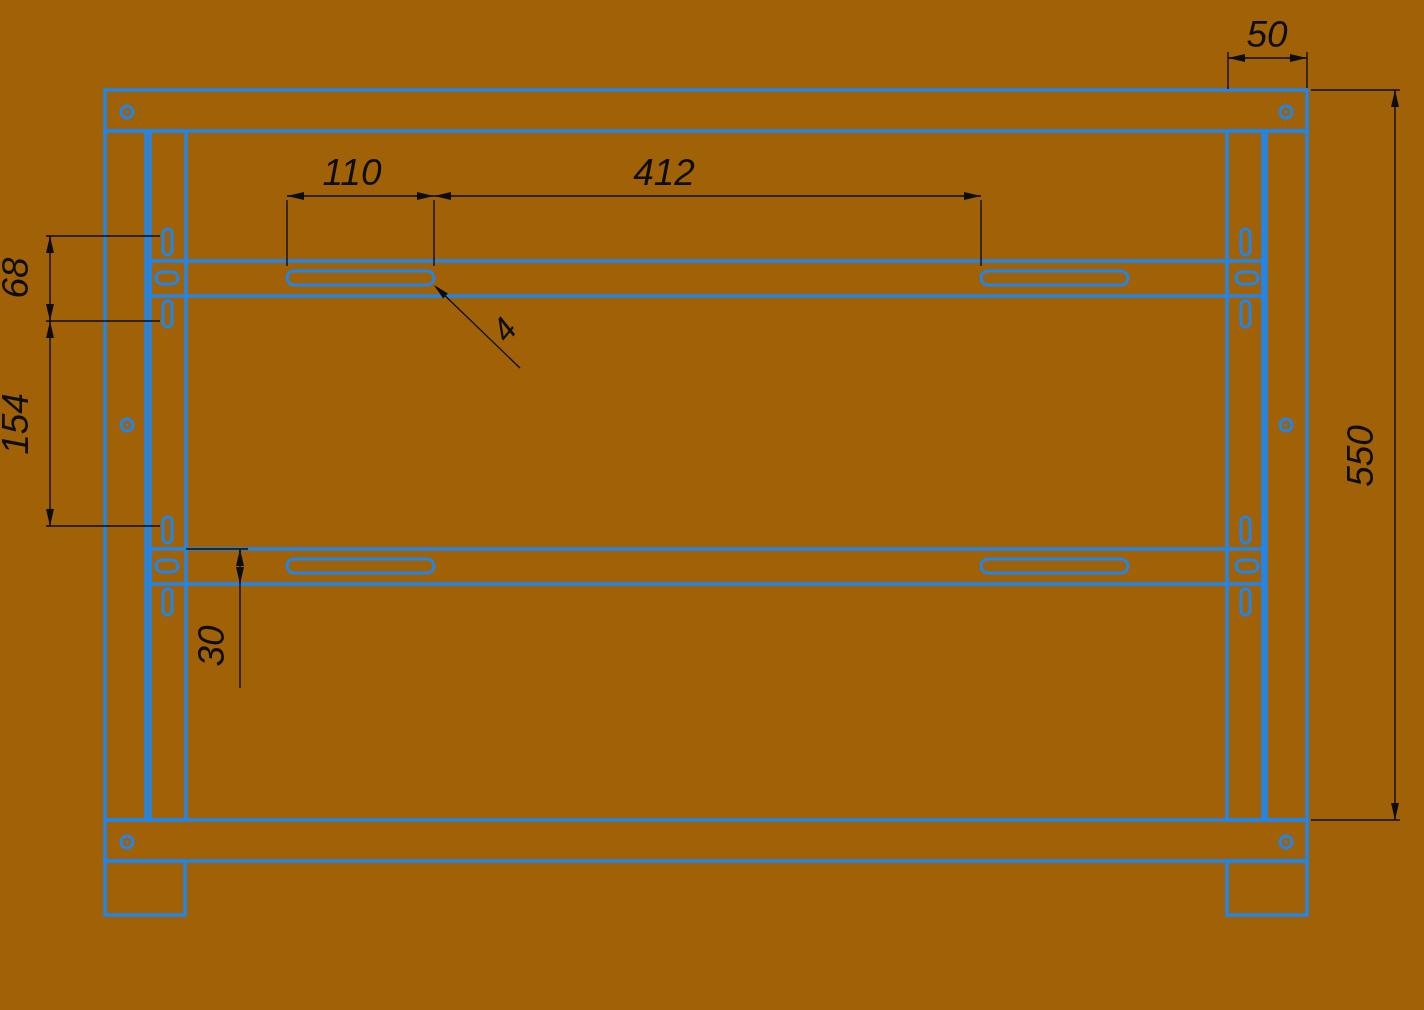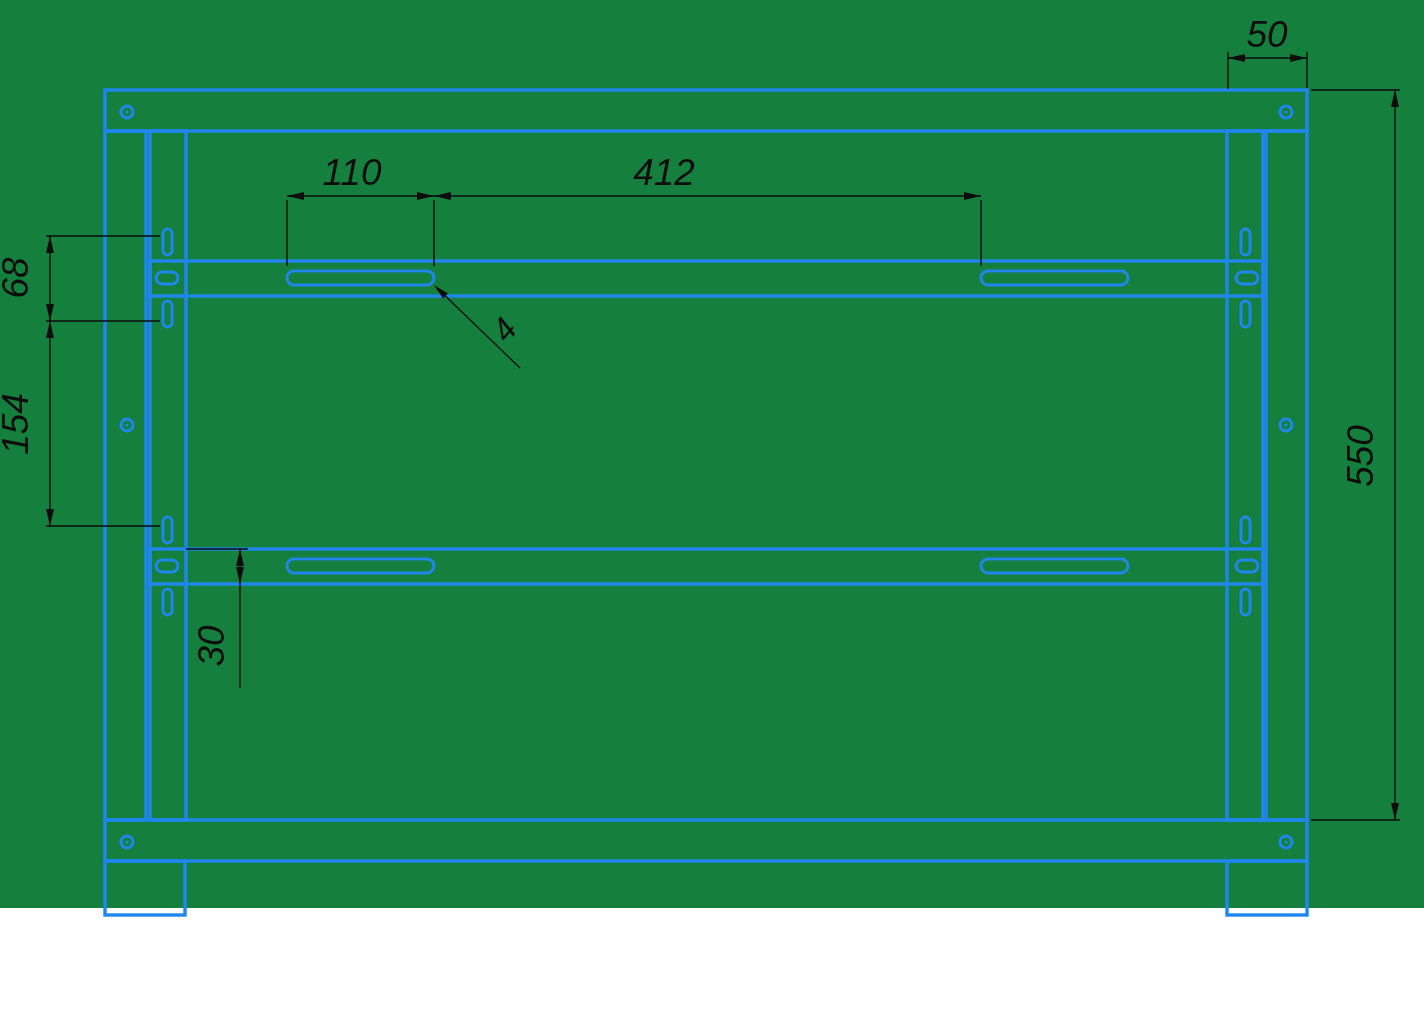--- a/index.html
+++ b/index.html
@@ -7,22 +7,22 @@
     padding: 0;
     background: #ffffff;
     width: 1424px;
     height: 1010px;
     overflow: hidden;
     font-family: "Liberation Sans", sans-serif;
   }
   .canvas {
     position: relative;
     width: 1424px;
-    height: 908px;
-    background: #15803d;
+    height: 1010px;
+    background: #a16207;
   }
   svg { display: block; }
   .frame-stroke {
     stroke: #1e86ed;
     fill: none;
     stroke-width: 3.4;
     stroke-linejoin: miter;
   }
   .frame-thin { stroke-width: 3; }
   .hole-dot { fill: #1e86ed; stroke: none; }

